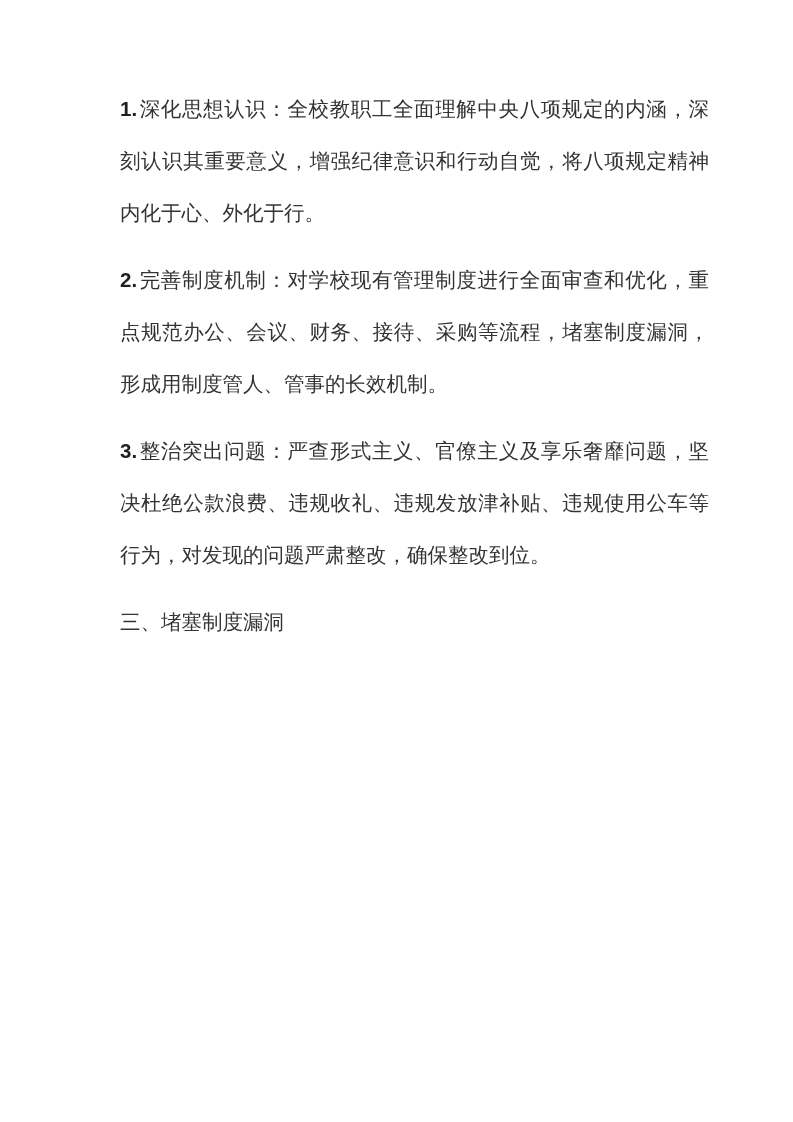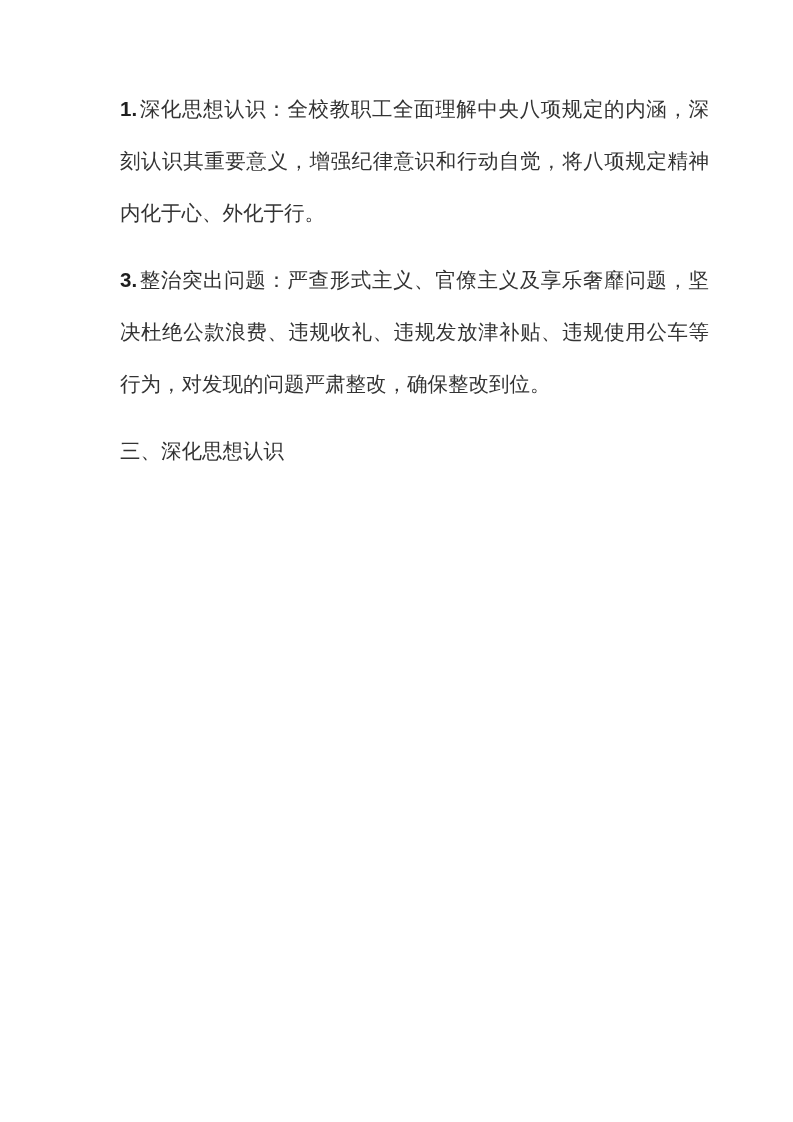--- a/index.html
+++ b/index.html
@@ -39,21 +39,22 @@
       padding-right: 2px;
     }
   </style>
 </head>
 <body>
 
 <div class="page">
 
   <p class="para"><span class="num">1.</span><span>深化思想认识：全校教职工全面理解中央八项规定的内涵，深刻认识其重要意义，增强纪律意识和行动自觉，将八项规定精神内化于心、外化于行。</span></p>
 
+  <p class="para"><span class="num">2.</span><span>完善制度机制：对学校现有管理制度进行全面审查和优化，重点规范办公、会议、财务、接待、采购等流程，堵塞制度漏洞，形成用制度管人、管事的长效机制。</span></p>
 
   <p class="para"><span class="num">3.</span><span>整治突出问题：严查形式主义、官僚主义及享乐奢靡问题，坚决杜绝公款浪费、违规收礼、违规发放津补贴、违规使用公车等行为，对发现的问题严肃整改，确保整改到位。</span></p>
 
 
-  <p class="para single">三、深化思想认识</p>
+  <p class="para single">三、堵塞制度漏洞</p>
 
 
 
 </div>
 
 </body></html>

